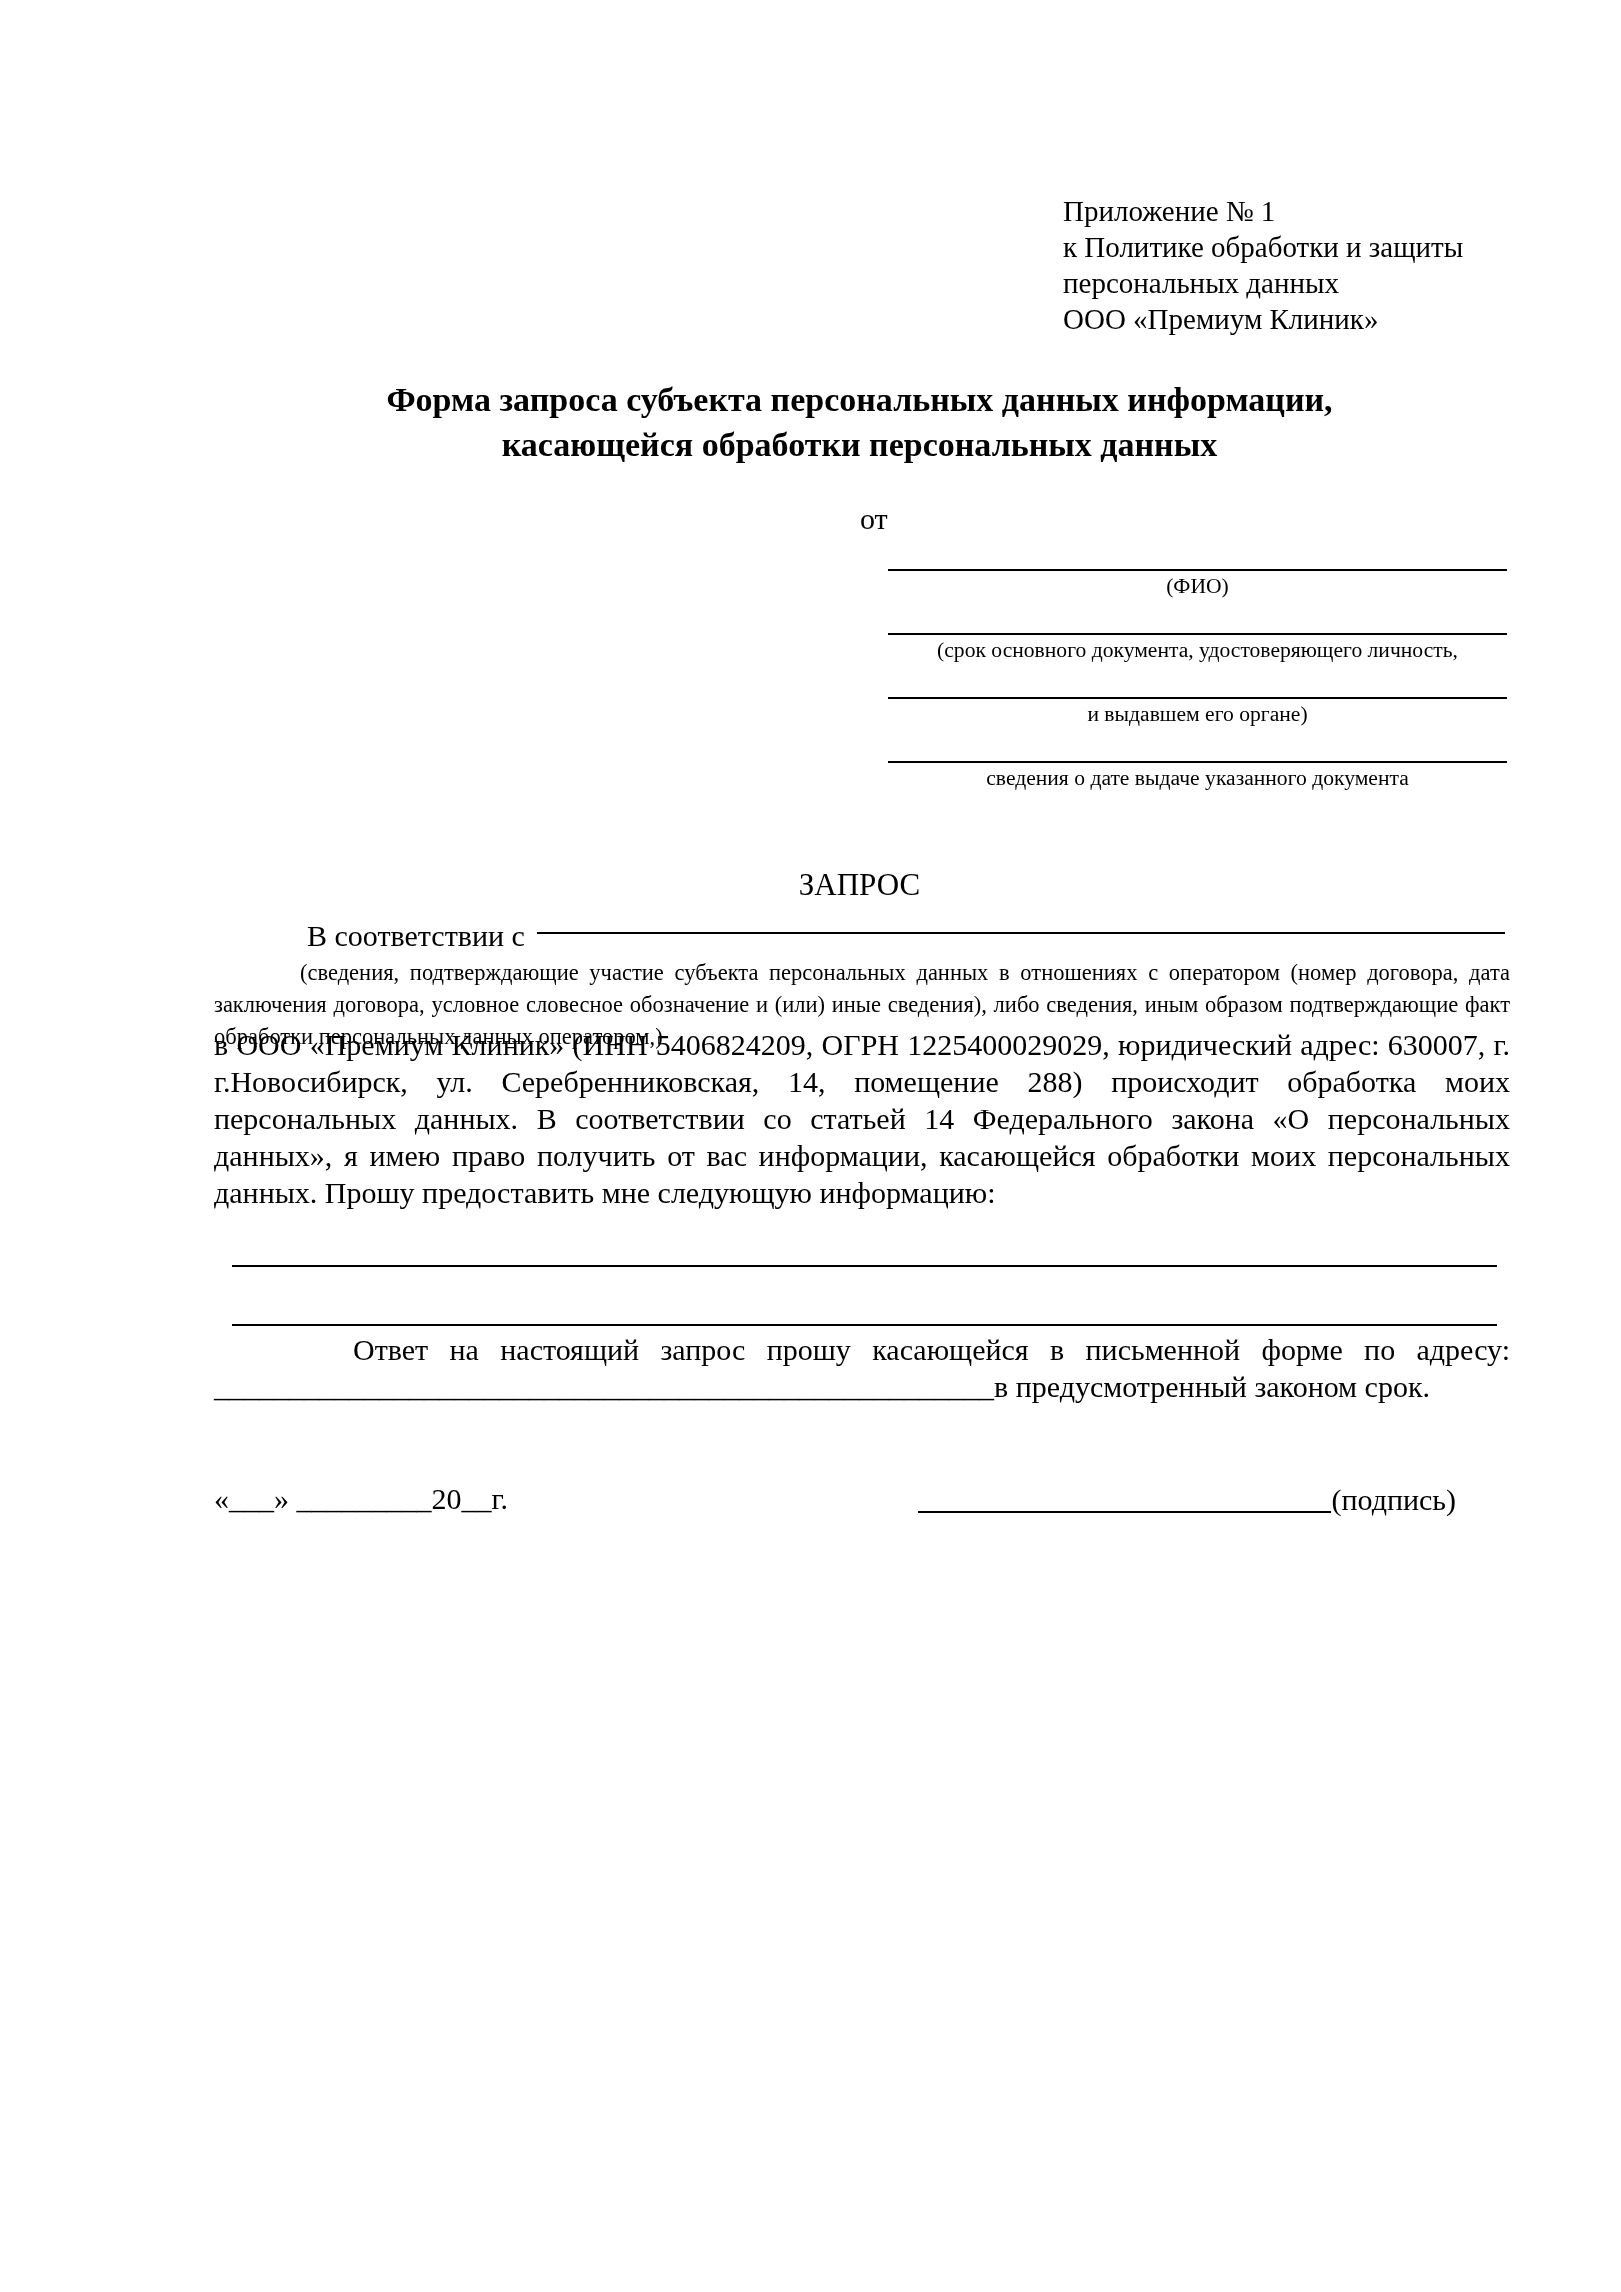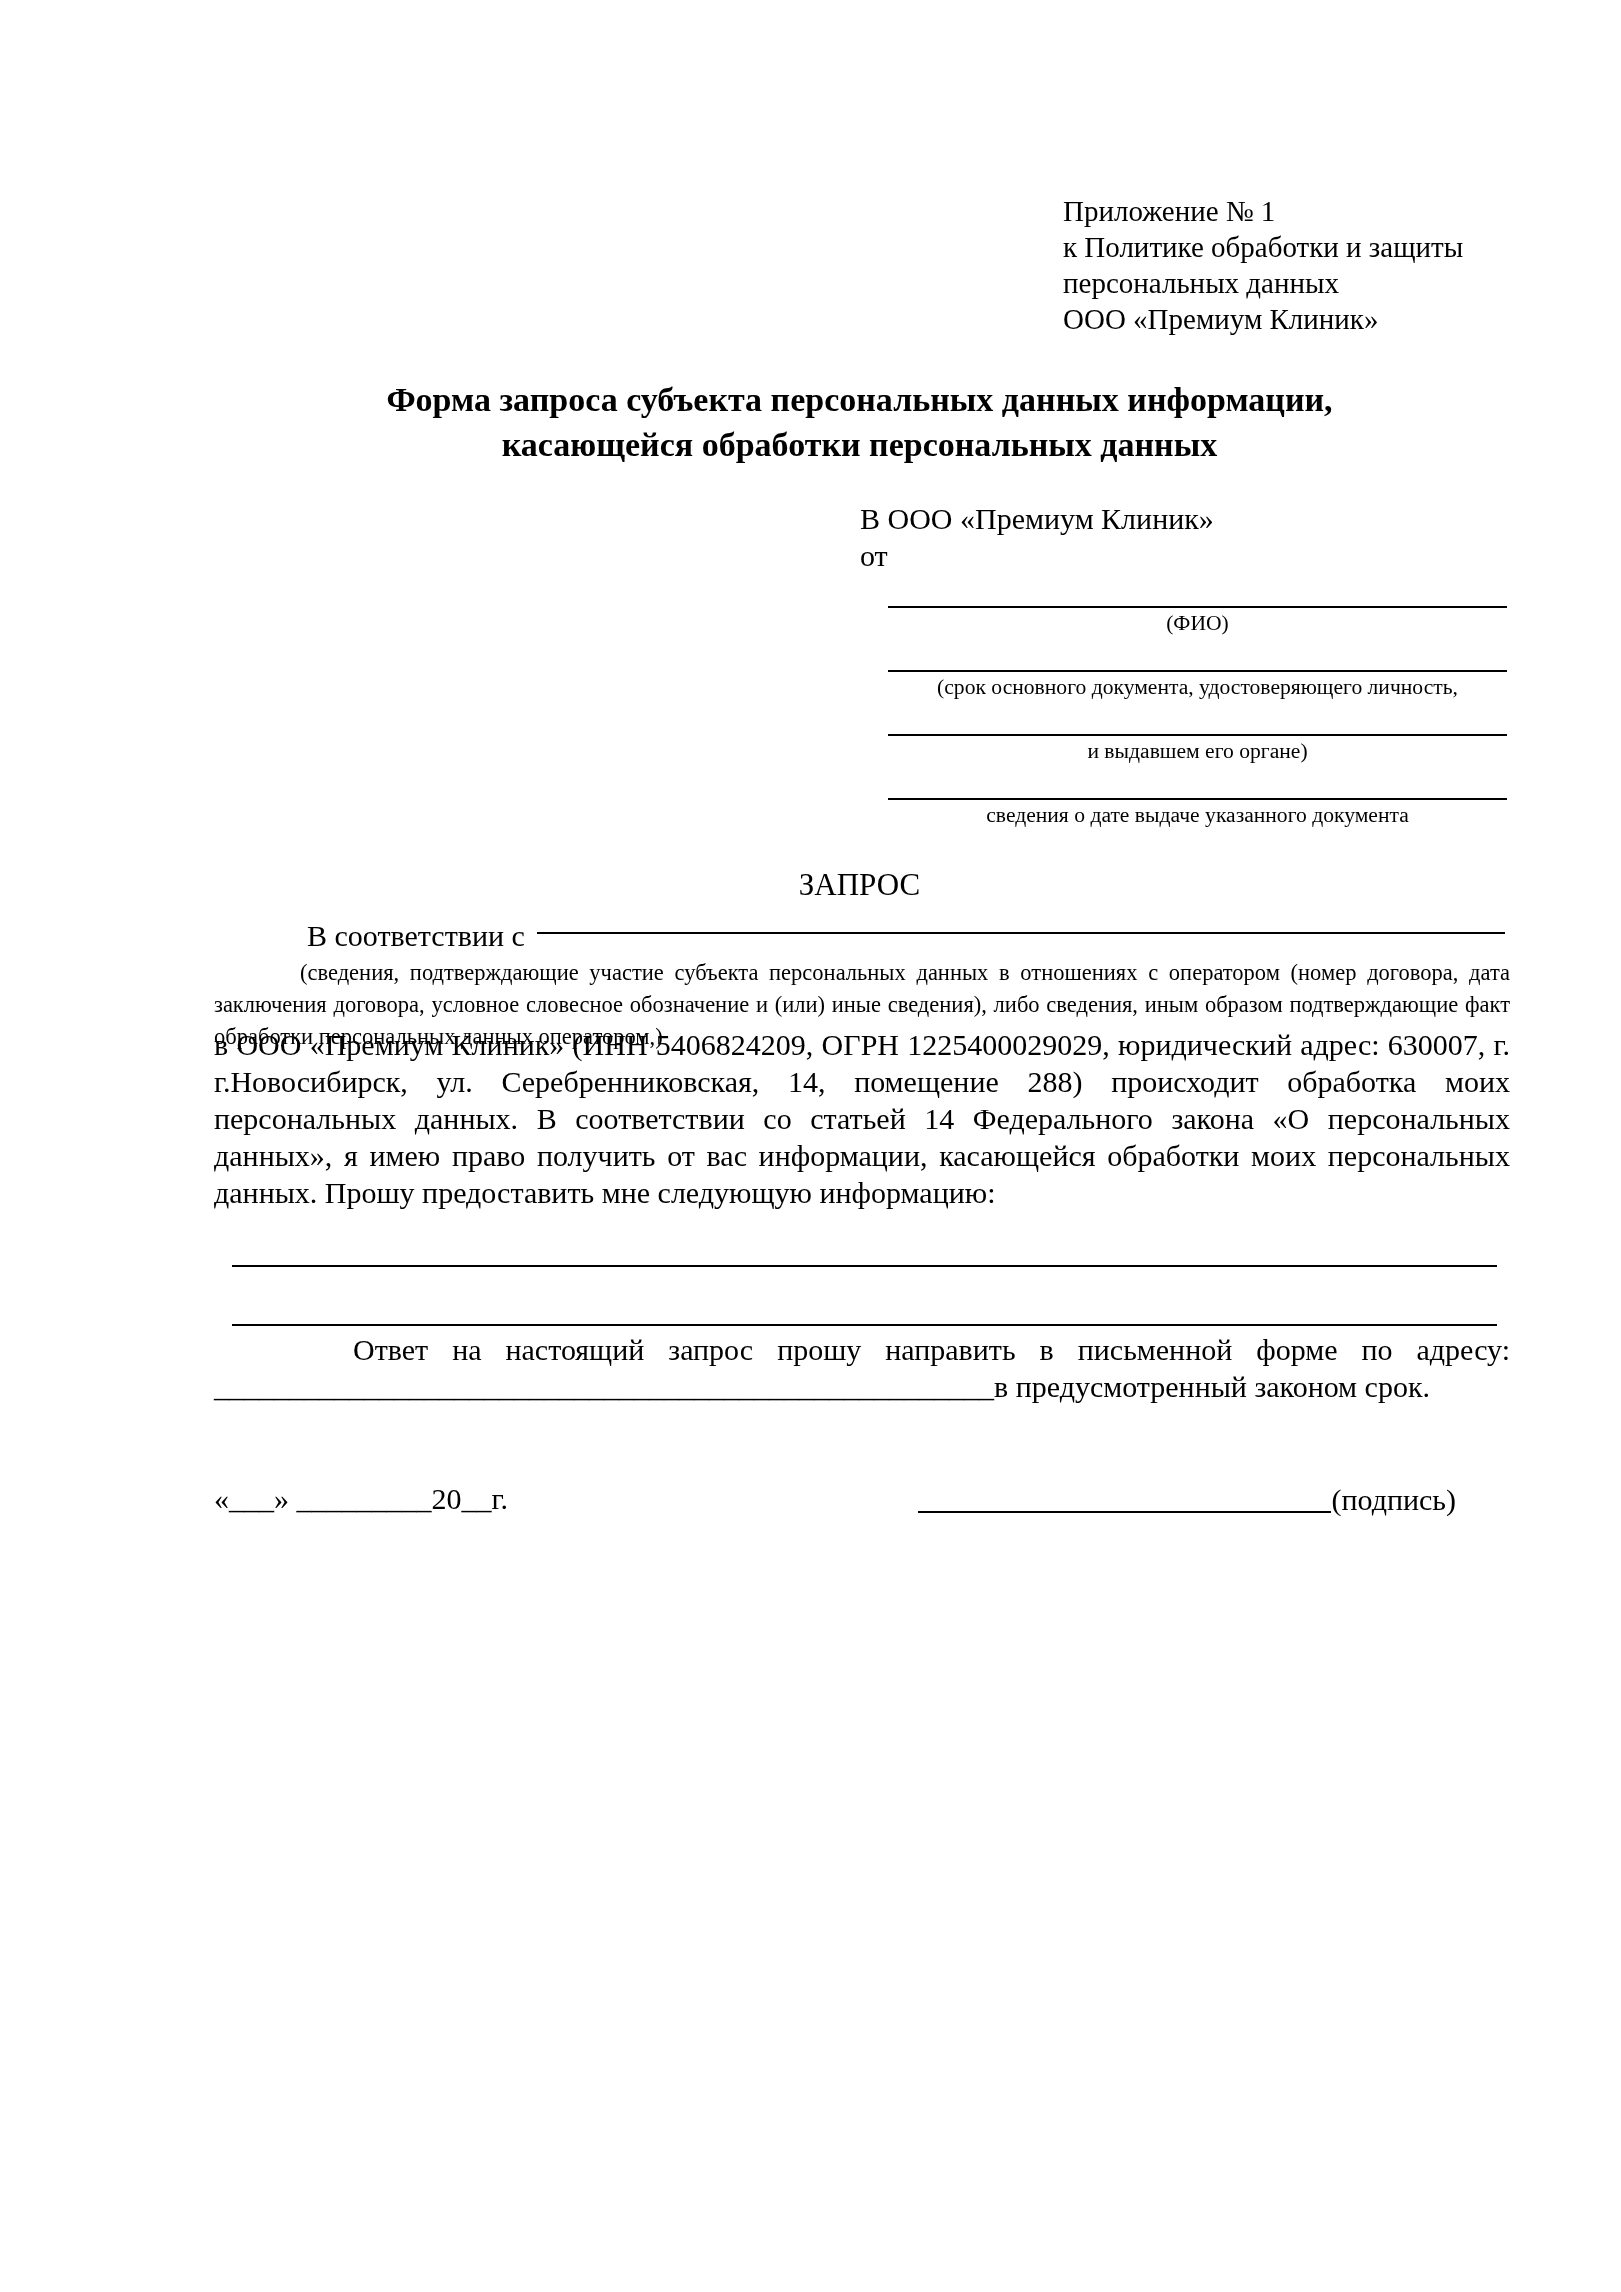--- a/index.html
+++ b/index.html
@@ -164,21 +164,20 @@
     <div>персональных данных</div>
     <div>ООО «Премиум Клиник»</div>
   </div>
 
   <div class="doc-title">
     <div>Форма запроса субъекта персональных данных информации,</div>
     <div>касающейся обработки персональных данных</div>
   </div>
 
   <div class="addressee">
-    <div>В ООО «Премиум Клиник»</div>
     <div>от</div>
 
     <div class="field">
       <div class="blank"></div>
       <div class="caption">(ФИО)</div>
     </div>
 
     <div class="field">
       <div class="blank"></div>
       <div class="caption">(срок основного документа, удостоверяющего личность,</div>
@@ -203,21 +202,21 @@
   </div>
 
   <div class="intro-note">(сведения, подтверждающие участие субъекта персональных данных в отношениях с оператором (номер договора, дата заключения договора, условное словесное обозначение и (или) иные сведения), либо сведения, иным образом подтверждающие факт обработки персональных данных оператором,)</div>
 
   <div class="body-par">в ООО «Премиум Клиник» (ИНН 5406824209, ОГРН 1225400029029, юридический адрес: 630007, г. г.Новосибирск, ул. Серебренниковская, 14, помещение 288) происходит обработка моих персональных данных. В соответствии со статьей 14 Федерального закона «О персональных данных», я имею право получить от вас информации, касающейся обработки моих персональных данных. Прошу предоставить мне следующую информацию:</div>
 
   <div class="blank-row first"></div>
   <div class="blank-row second"></div>
 
   <div class="reply-par">
-    <span>Ответ на настоящий запрос прошу направить в письменной форме по адресу:</span>
+    <span>Ответ на настоящий запрос прошу касающейся в письменной форме по адресу:</span>
     <span class="blank-run">____________________________________________________</span><span>в предусмотренный законом срок.</span>
   </div>
 
   <div class="footer-row">
     <span>«___» _________20__г.</span>
     <span class="sig-group">
       <span class="sig-line"></span>
       <span>(подпись)</span>
     </span>
   </div>

